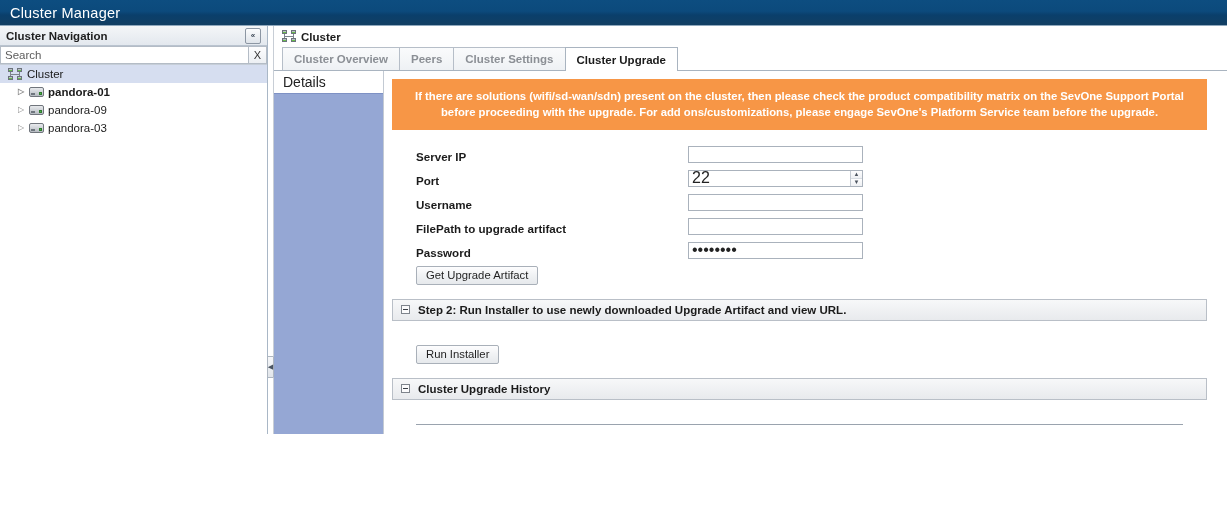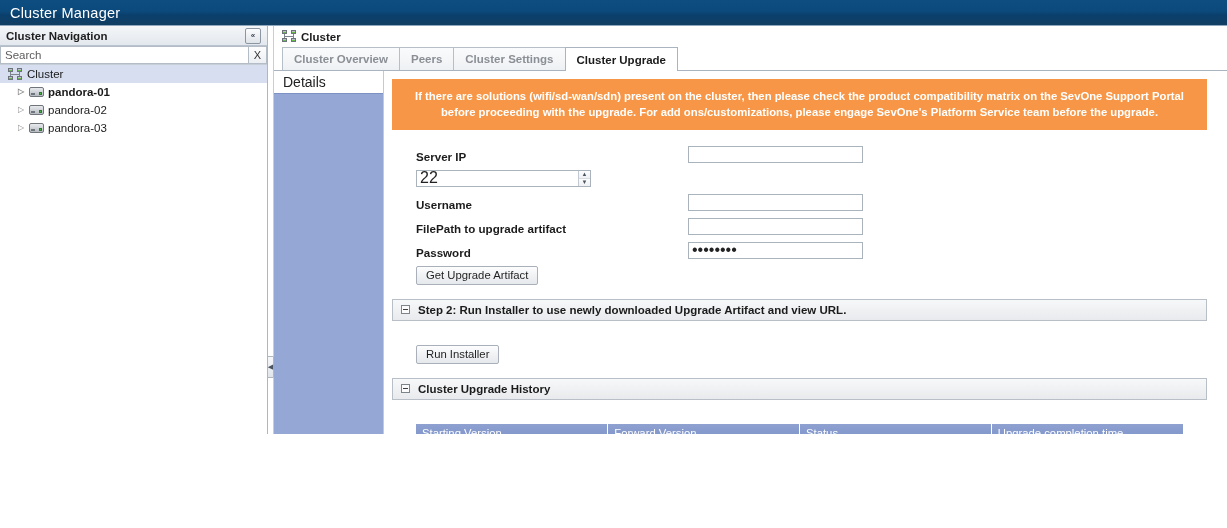--- a/index.html
+++ b/index.html
@@ -494,21 +494,21 @@
 
       <div class="tree-row child bold">
         <span class="tree-arrow">▷</span>
         <span class="ico ico-server"></span>
         <span>pandora-01</span>
       </div>
 
       <div class="tree-row child">
         <span class="tree-arrow">▷</span>
         <span class="ico ico-server"></span>
-        <span>pandora-02</span>
+        <span>pandora-09</span>
       </div>
 
       <div class="tree-row child">
         <span class="tree-arrow">▷</span>
         <span class="ico ico-server"></span>
         <span>pandora-03</span>
       </div>
 
     </div>
   </div>
@@ -552,20 +552,21 @@
 
 
         <div class="form">
 
           <div class="form-row">
             <span class="form-label">Server IP</span>
             <input class="form-input" type="text" value="" style="">
           </div>
 
           <div class="form-row">
+            <span class="form-label">Port</span>
             <span class="spinner-wrap">
               <input class="form-input" type="text" value="22" style="">
               <span class="spin-btns">
                 <span>▲</span>
                 <span>▼</span>
               </span>
             </span>
           </div>
 
           <div class="form-row">
@@ -596,30 +597,19 @@
         <div class="btn-row2">
           <span class="btn">Run Installer</span>
         </div>
 
         <div class="section-head">
           <span class="toggle-box"></span>
           <span>Cluster Upgrade History</span>
         </div>
 
         <div class="table-wrap">
-          <table class="history">
-            <thead>
-              <tr>
-                <th>Starting Version</th>
-                <th>Forward Version</th>
-                <th>Status</th>
-                <th>Upgrade completion time</th>
-              </tr>
-            </thead>
-            <tbody></tbody>
-          </table>
           <div class="table-footline"></div>
         </div>
 
       </div>
     </div>
   </div>
 </div>
 
 </body></html>

